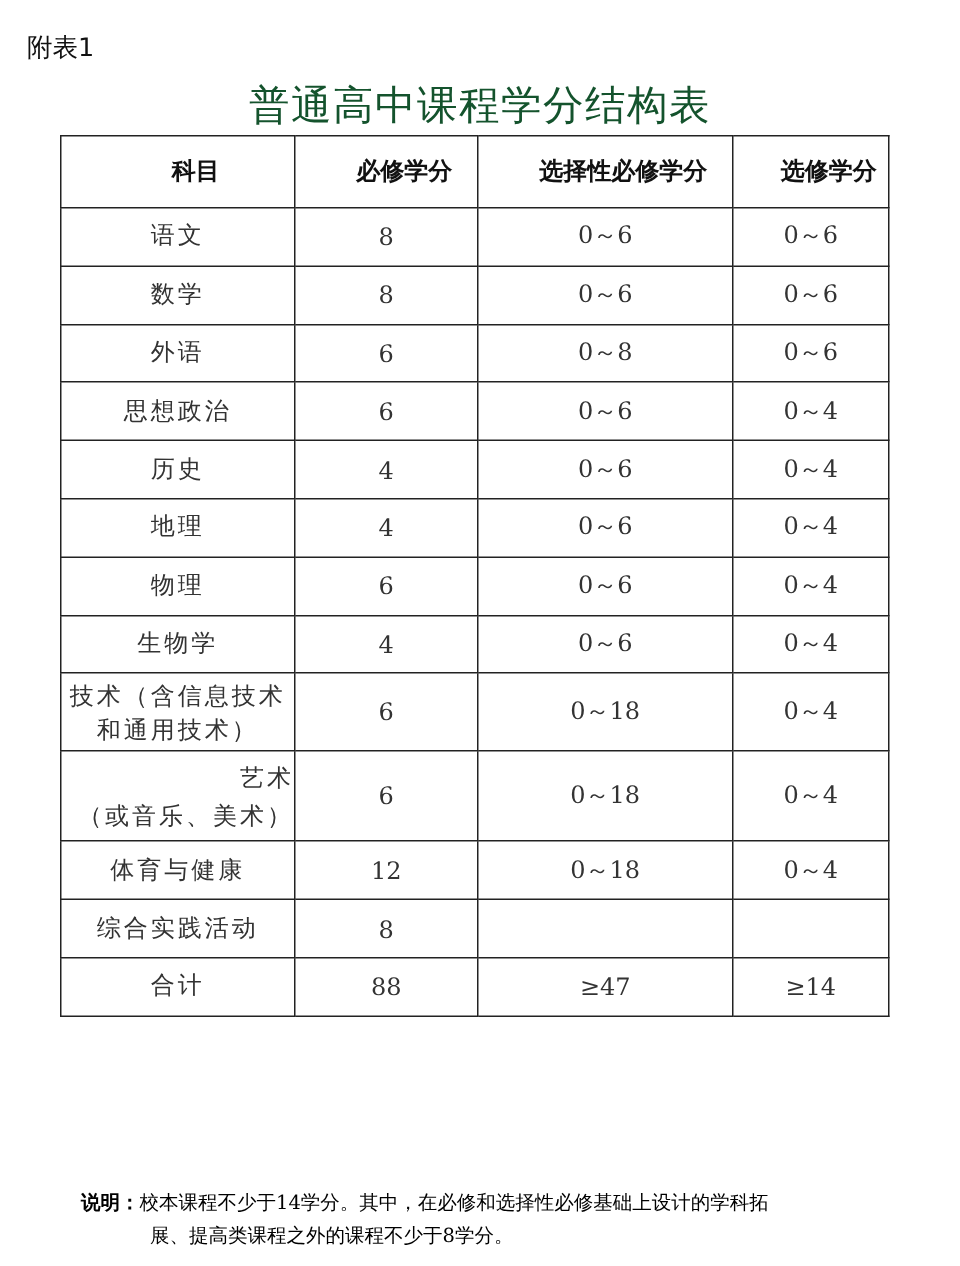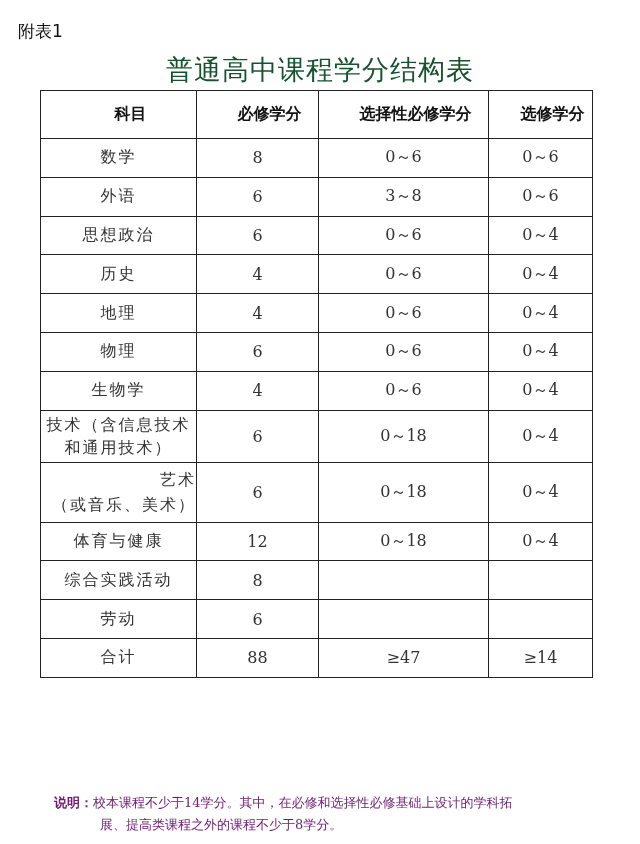--- a/index.html
+++ b/index.html
@@ -8,21 +8,21 @@
   .appendix { position:absolute; left:18px; top:20px; font-family:"DejaVu Sans","Liberation Sans",sans-serif; font-size:17px; color:#111; }
   .title { position:absolute; left:0; width:640px; top:52px; text-align:center;
            font-family:"DejaVu Sans","Liberation Sans",sans-serif; font-size:27px; color:#14532d; letter-spacing:1px; }
   table { position:absolute; left:40px; top:90px; border-collapse:collapse; table-layout:fixed; }
   td, th { border:1.5px solid #222; text-align:center; vertical-align:middle; padding:0; }
   th { font-family:"DejaVu Sans","Liberation Sans",sans-serif; font-weight:bold; font-size:16px; color:#111; height:47px;padding-left:24px; }
   td { font-size:16px; color:#333; height:37.8px; }
   td.subject { letter-spacing:2px; }
   td.tall1 { height:51px; line-height:23px;margin-left:48px; }
   td.tall2 { height:59px; line-height:25px;text-align:right; }
-  .note { position:absolute; left:54px; top:792px; font-size:13px; color:#701a75; line-height:22px; width:570px; }
+  .note { position:absolute; left:54px; top:792px; font-size:13px; color:#000000; line-height:22px; width:570px; }
   .note .label { font-weight:bold; font-family:"DejaVu Sans","Liberation Sans",sans-serif; }
   .note .line2 { padding-left:46px; display:block; }
 </style>
 </head>
 <body>
 
 <div class="appendix">附表1</div>
 <div class="title">普通高中课程学分结构表</div>
 
 <table>
@@ -35,29 +35,35 @@
   <thead>
     <tr>
       <th>科目</th>
       <th>必修学分</th>
       <th>选择性必修学分</th>
       <th>选修学分</th>
     </tr>
   </thead>
   <tbody>
     <tr>
+        <td class="subject">语文</td>
+        <td>8</td>
+        <td>0～6</td>
+        <td>0～6</td>
+      </tr>
+    <tr>
         <td class="subject">数学</td>
         <td>8</td>
         <td>0～6</td>
         <td>0～6</td>
       </tr>
     <tr>
         <td class="subject">外语</td>
         <td>6</td>
-        <td>3～8</td>
+        <td>0～8</td>
         <td>0～6</td>
       </tr>
     <tr>
         <td class="subject">思想政治</td>
         <td>6</td>
         <td>0～6</td>
         <td>0～4</td>
       </tr>
     <tr>
         <td class="subject">历史</td>
@@ -101,26 +107,20 @@
         <td>0～18</td>
         <td>0～4</td>
       </tr>
     <tr>
         <td class="subject">综合实践活动</td>
         <td>8</td>
         <td></td>
         <td></td>
       </tr>
     <tr>
-        <td class="subject">劳动</td>
-        <td>6</td>
-        <td></td>
-        <td></td>
-      </tr>
-    <tr>
         <td class="subject">合计</td>
         <td>88</td>
         <td>≥47</td>
         <td>≥14</td>
       </tr>
   </tbody>
 </table>
 
 <div class="note">
   <span class="label">说明：</span><span>校本课程不少于14学分。其中，在必修和选择性必修基础上设计的学科拓</span>

